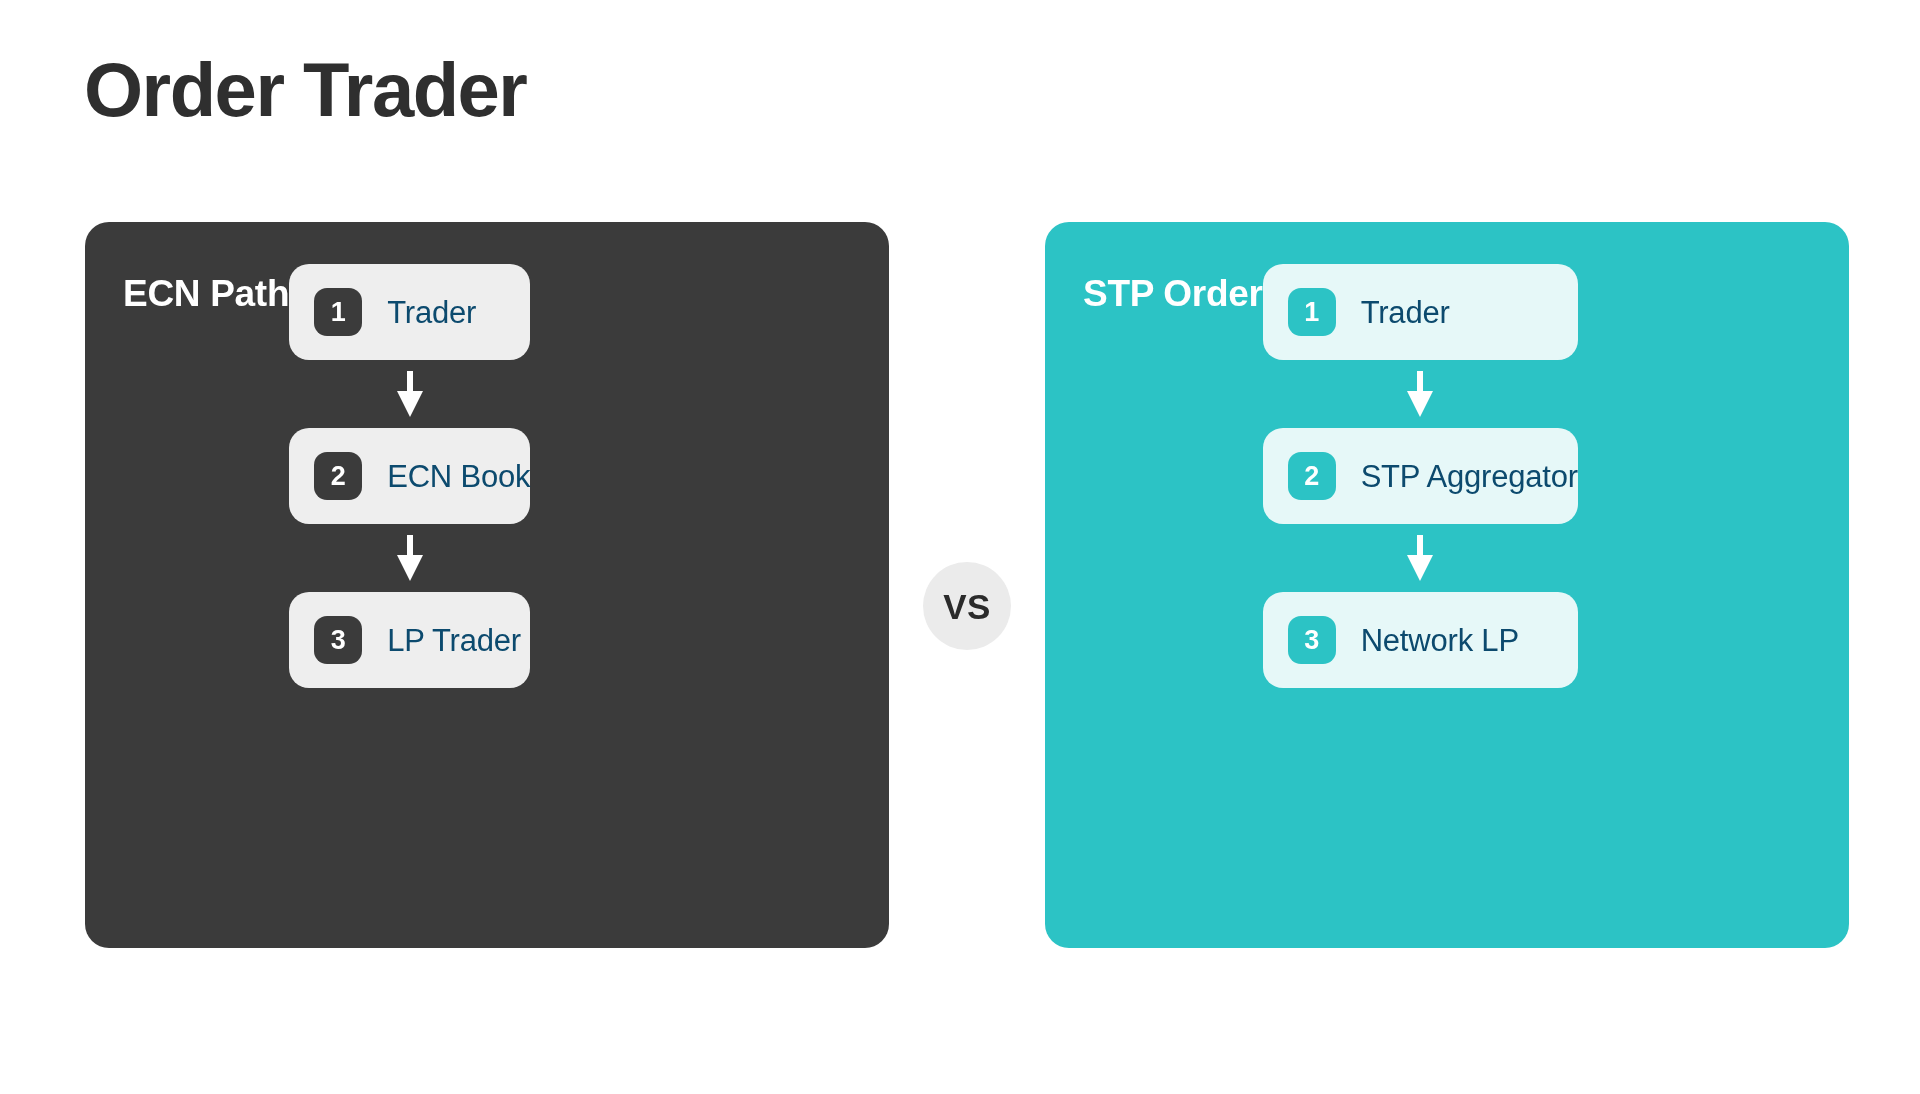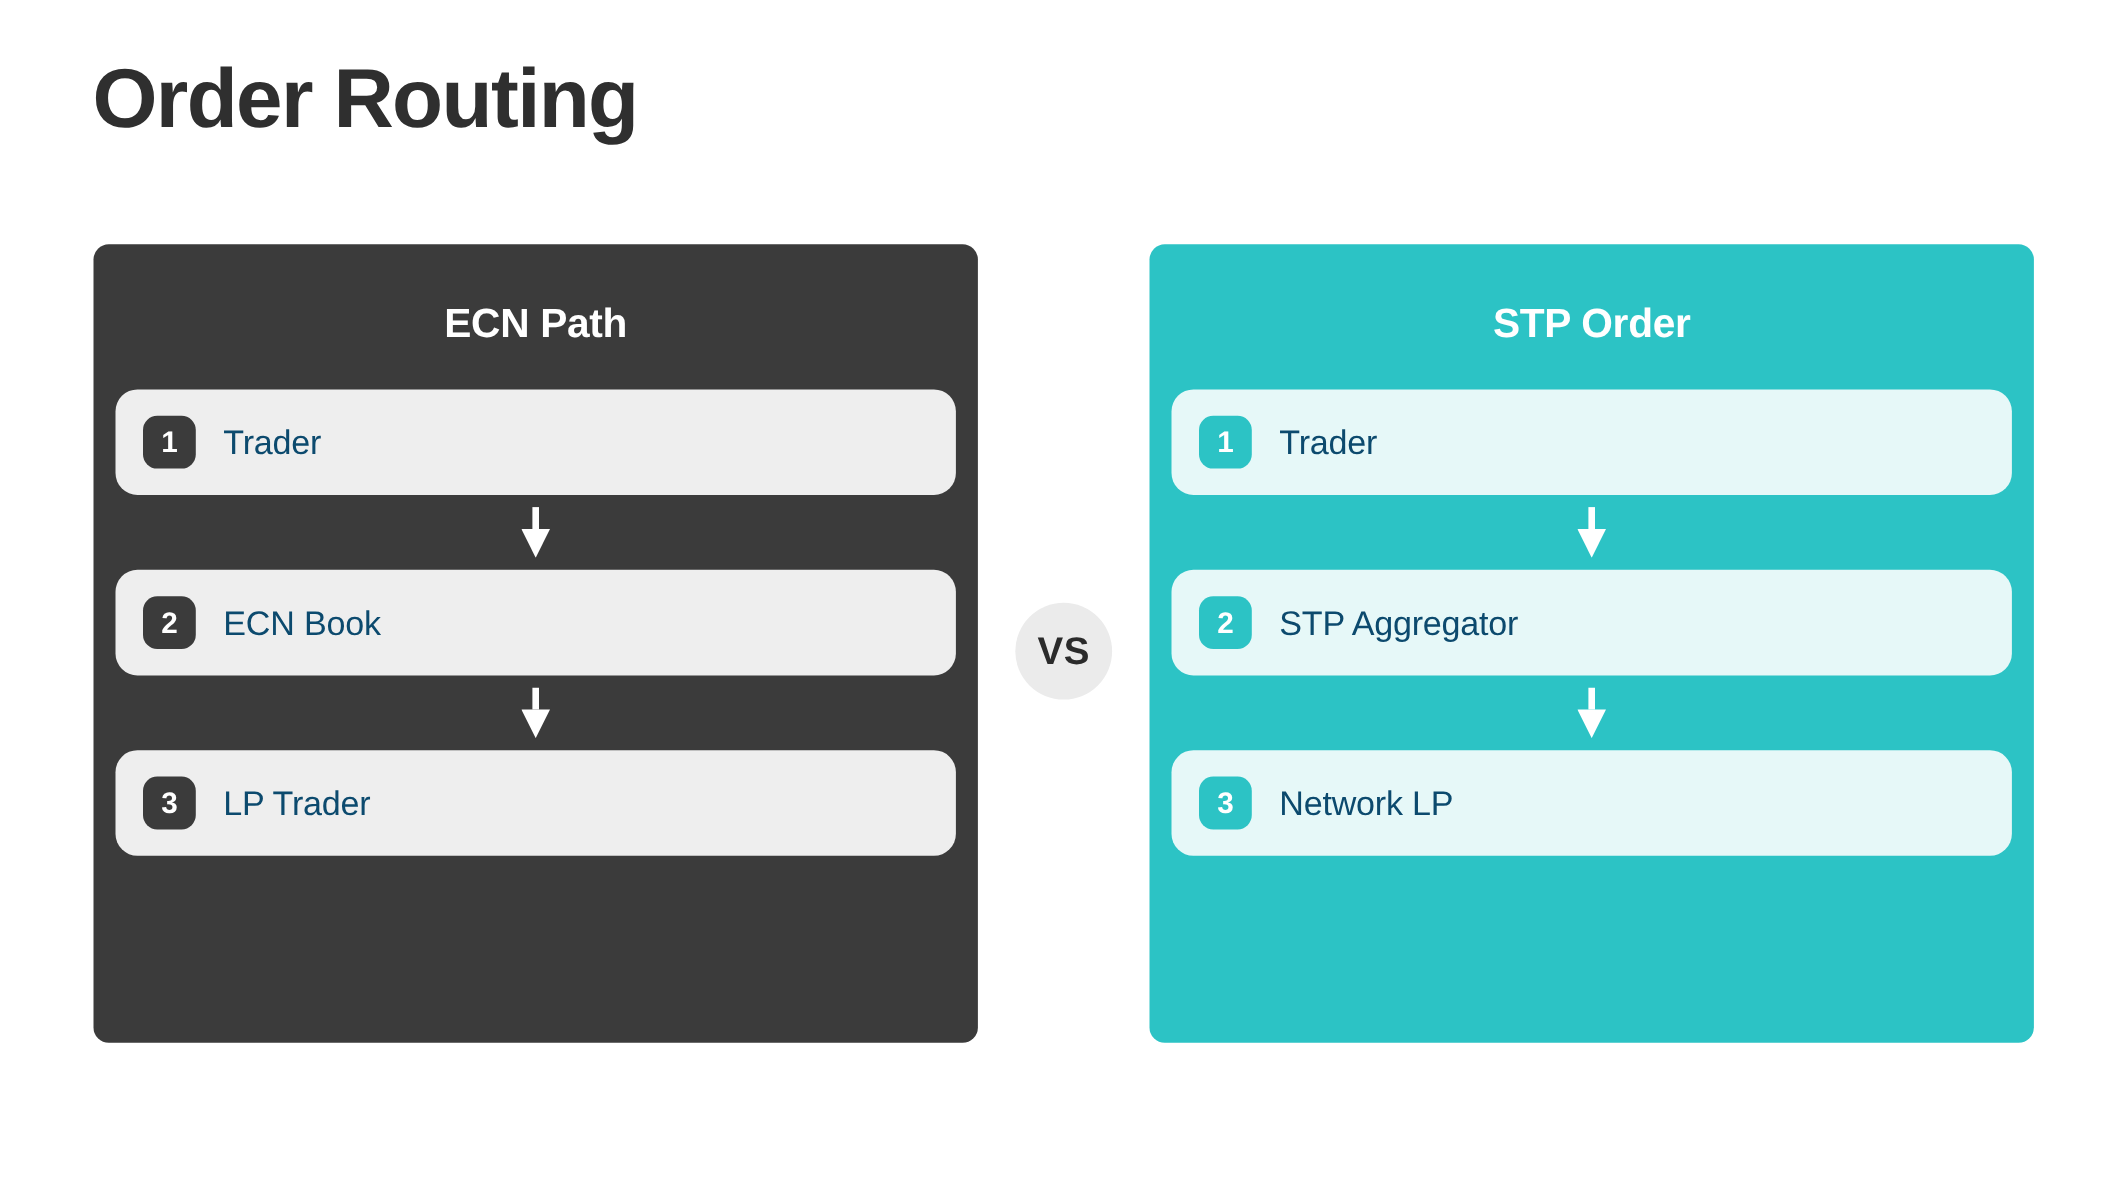--- a/index.html
+++ b/index.html
@@ -27,25 +27,25 @@
     line-height: 1.1;
     white-space: nowrap;
   }
 
   
   .panel {
     position: absolute;
     top: 222px;
     width: 804px;
     height: 726px;
-    border-radius: 14px;
+    border-radius: 24px;
     box-sizing: border-box;
-    padding: 0 20px;
-    display: flex;
-    flex-direction: column;
+    padding: 0 38px;
+    display: flex;
+    flex-direction: row;
     align-items: stretch;
   }
   .panel-left  { left: 85px;   background: #3b3b3b; }
   .panel-right { left: 1045px; background: #2cc3c5; }
 
   .panel-title {
     text-align: center;
     color: #ffffff;
     font-size: 37px;
     font-weight: bold;
@@ -107,41 +107,41 @@
     justify-content: center;
   }
   .arrow-icon {
     display: block;
   }
 
   
   .vs-badge {
     position: absolute;
     left: 923px;
-    top: 548px;
+    top: 562px;
     width: 88px;
     height: 88px;
     border-radius: 50%;
     background: #ebebeb;
     display: flex;
     align-items: center;
     justify-content: center;
   }
   .vs-text {
     font-size: 35px;
     font-weight: bold;
     color: #2b2b2b;
     letter-spacing: 0.5px;
     line-height: 1;
   }
 </style>
 </head>
 <body>
 
-<div class="page-title">Order Routing</div>
+<div class="page-title">Order Trader</div>
 
 <div class="panel panel-left">
   <div class="panel-title">ECN Path</div>
 
   <div class="steps">
 
     <div class="step-row">
       <div class="step-badge">1</div>
       <div class="step-label">Trader</div>
     </div>

